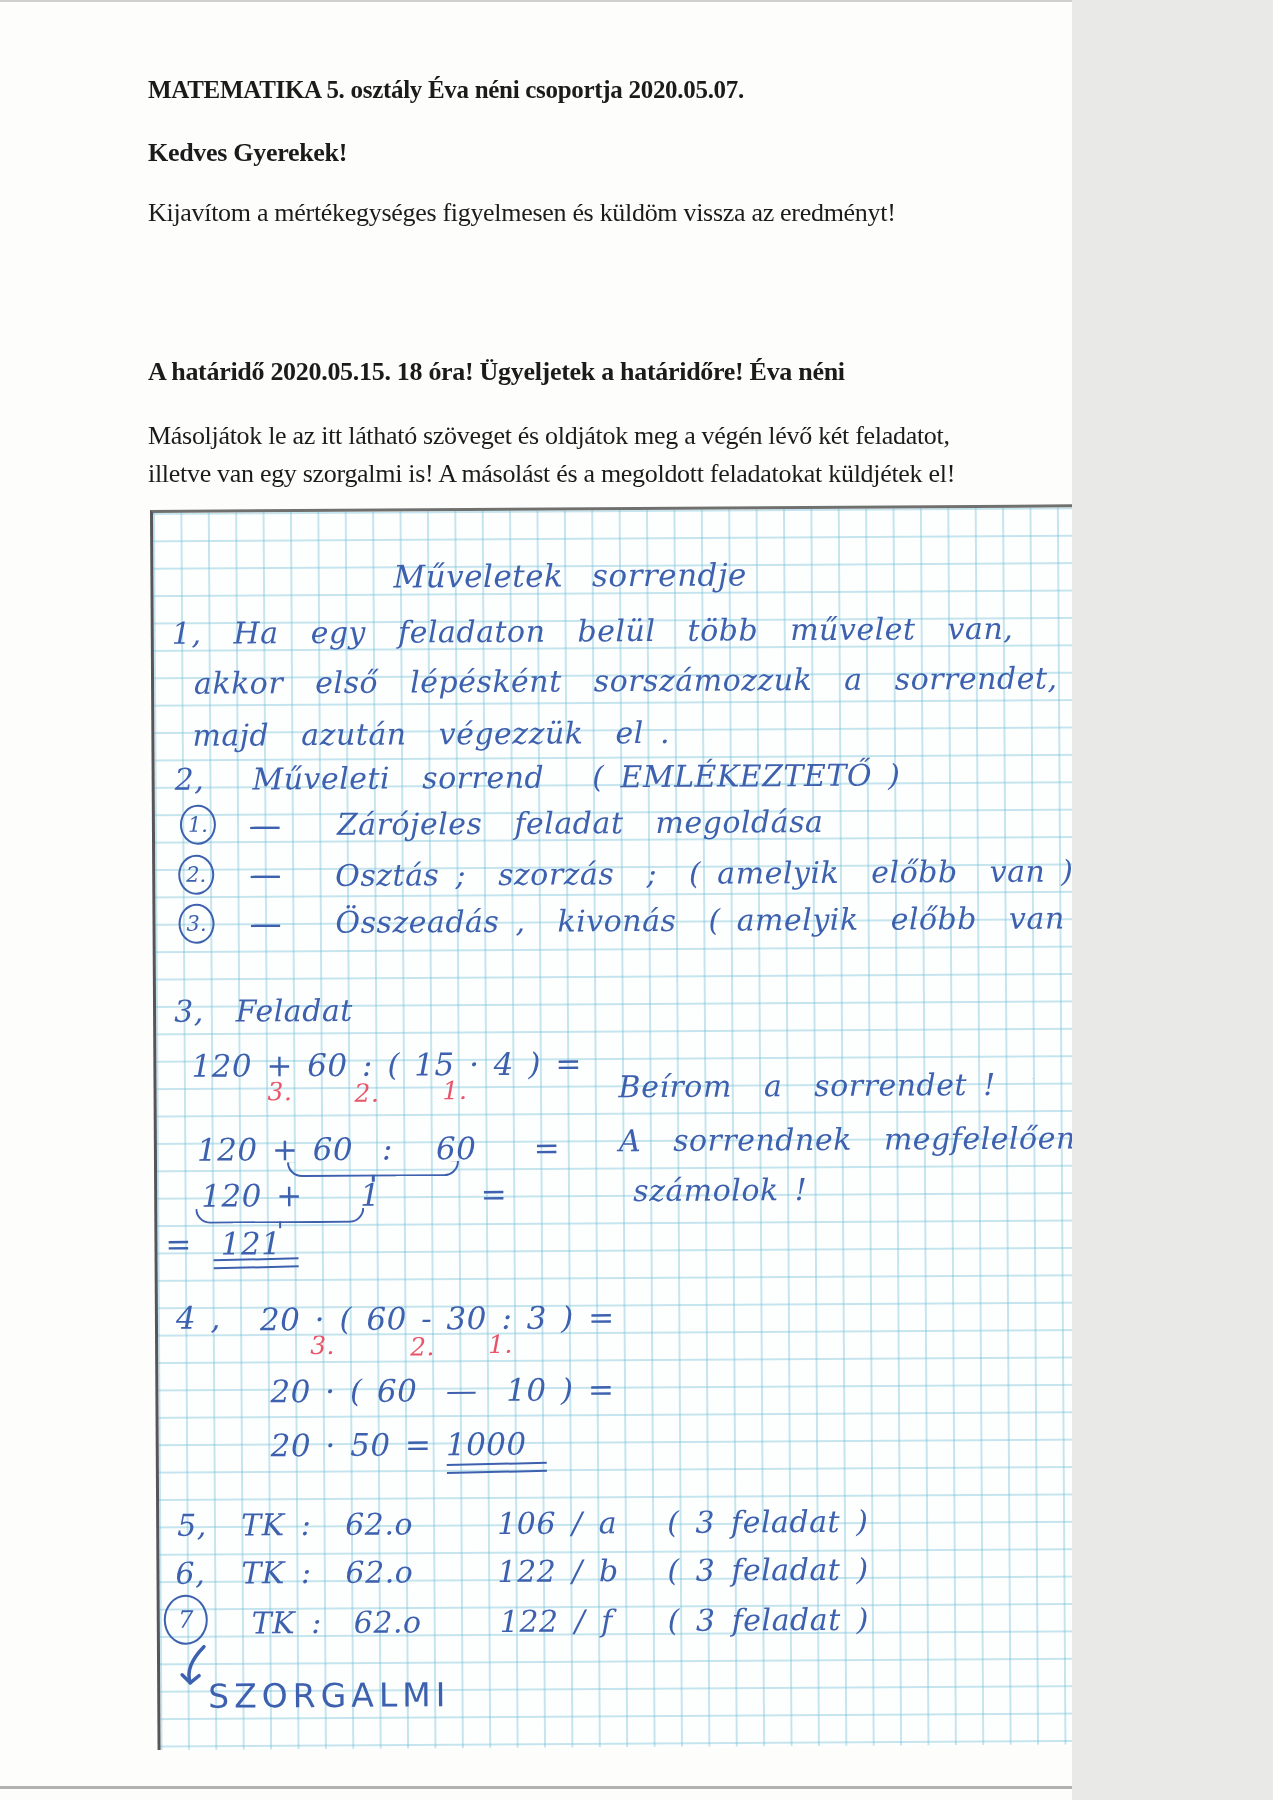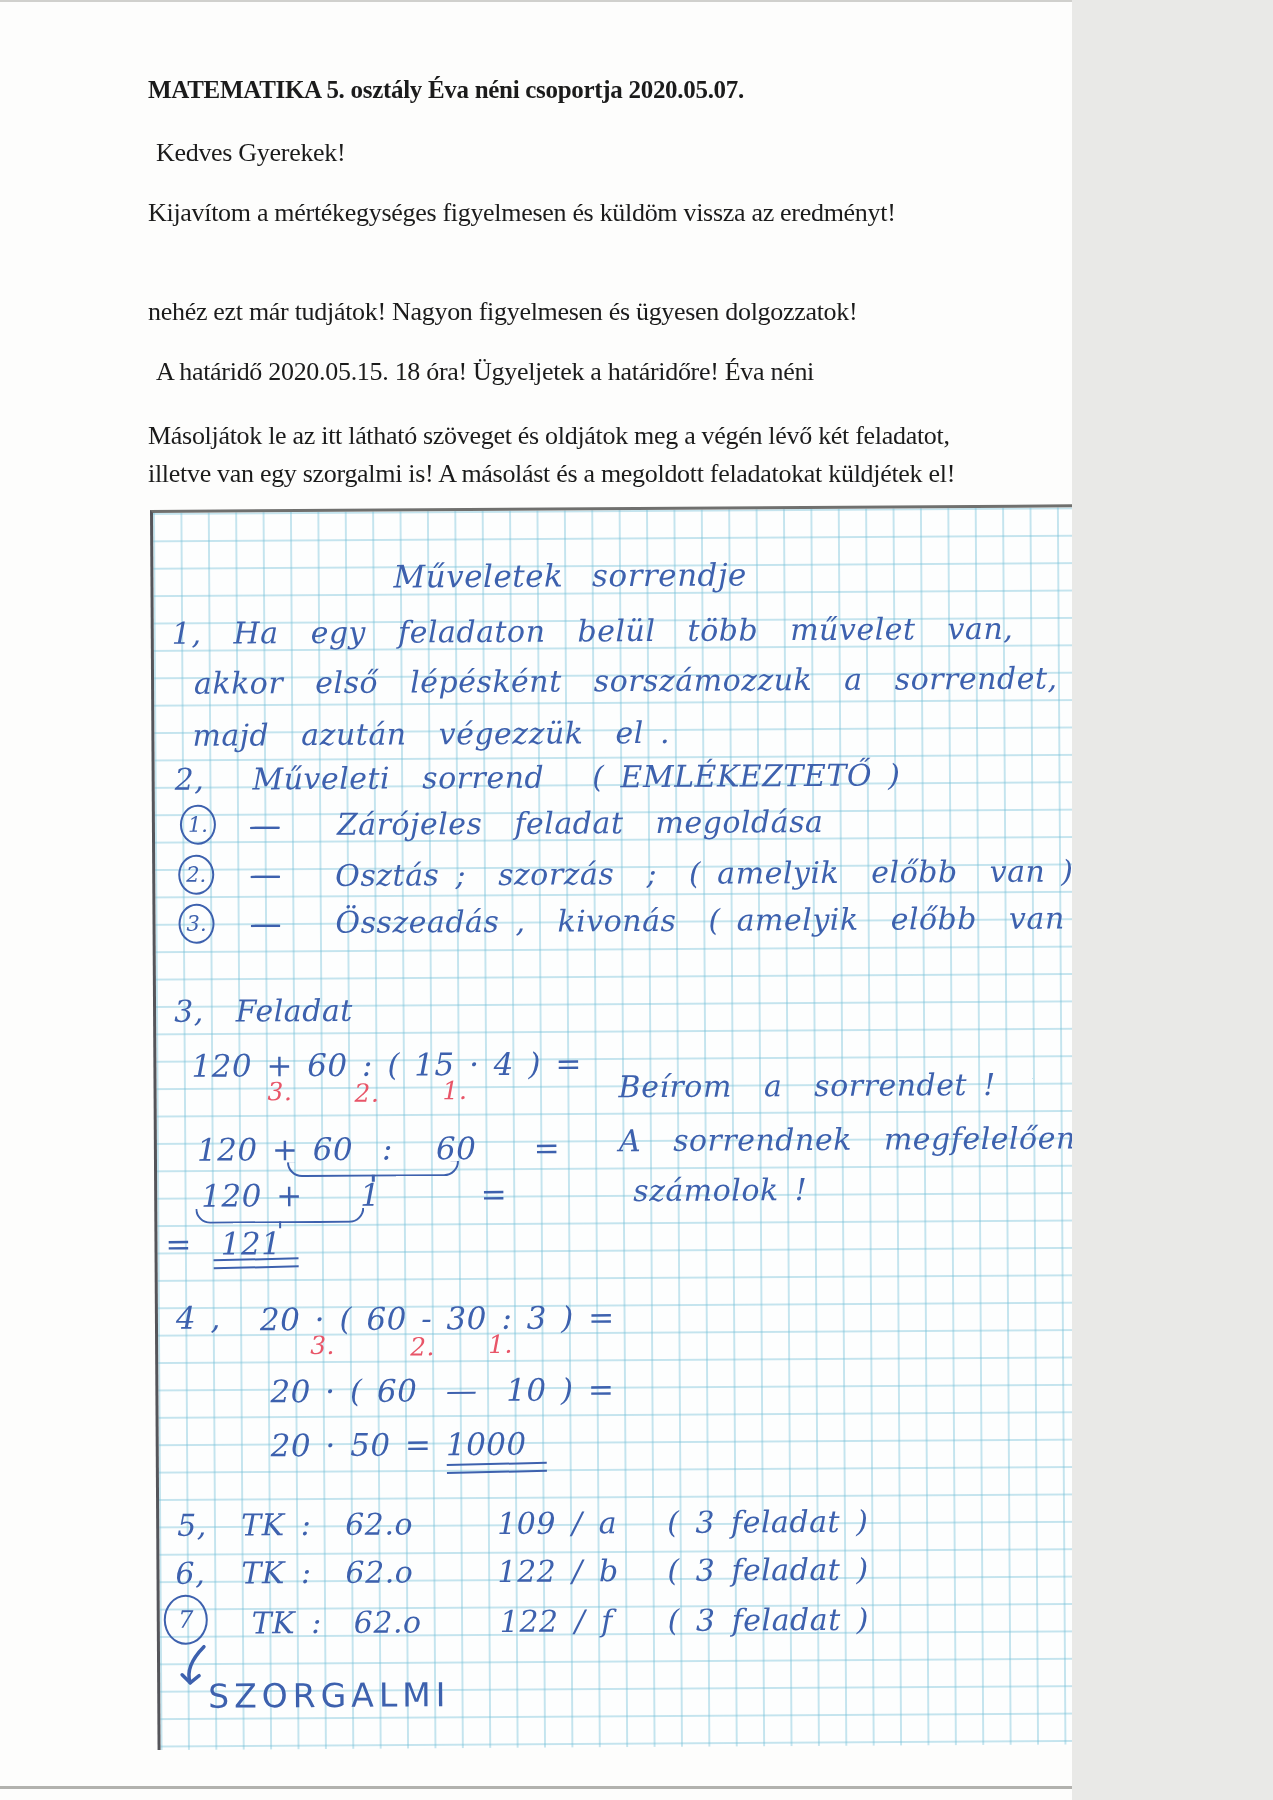--- a/index.html
+++ b/index.html
@@ -12,21 +12,21 @@
   }
   .scan-line-top{position:absolute;left:0;top:0;width:1273px;height:2px;background:#d0d0cd;}
   .scan-line-bottom{position:absolute;left:0;top:1786px;width:1273px;height:3px;background:#b2b2ae;}
 
   
   .t-line{
     position:absolute;left:148px;
     color:#1b1b1b;font-size:26px;letter-spacing:-0.3px;
     white-space:pre;line-height:1.2;
   }
-  .t-bold{font-weight:normal;margin-left:8px;}
+  .t-bold{font-weight:bold;}
   .t-title{font-size:25px;font-weight:bold;}
 
   
   .sheet{
     position:absolute;left:150px;top:510px;width:975px;height:1237px;
     background-color:#fdfefe;
     background-image:
       linear-gradient(to right, rgba(118,193,216,0.42) 1.5px, transparent 1.5px),
       linear-gradient(to bottom, rgba(118,193,216,0.42) 1.5px, transparent 1.5px);
     background-size:27.4px 27.4px;
@@ -80,21 +80,20 @@
 </style>
 </head>
 <body>
 
 <div class="page">
   <div class="scan-line-top"></div>
 
   <div class="t-line t-title" style="top:75px">MATEMATIKA 5. osztály Éva néni csoportja 2020.05.07.</div>
   <div class="t-line t-bold" style="top:137px">Kedves Gyerekek!</div>
   <div class="t-line" style="top:197px">Kijavítom a mértékegységes figyelmesen és küldöm vissza az eredményt!</div>
-  <div class="t-line" style="top:296px">nehéz ezt már tudjátok! Nagyon figyelmesen és ügyesen dolgozzatok!</div>
   <div class="t-line t-bold" style="top:356px">A határidő 2020.05.15. 18 óra! Ügyeljetek a határidőre! Éva néni</div>
   <div class="t-line" style="top:420px">Másoljátok le az itt látható szöveget és oldjátok meg a végén lévő két feladatot,</div>
   <div class="t-line" style="top:458px">illetve van egy szorgalmi is! A másolást és a megoldott feladatokat küldjétek el!</div>
 
   <div class="sheet">
 
     <div class="hw hw-big" style="left:240px;top:48px">Műveletek  sorrendje</div>
 
     <div class="hw" style="left:18px;top:104px">1,  Ha  egy  feladaton  belül  több  művelet  van,</div>
     <div class="hw" style="left:40px;top:154px">akkor  első  lépésként  sorszámozzuk  a  sorrendet,</div>
@@ -138,21 +137,21 @@
     <div class="hw hw-red" style="left:252px;top:822px">2.</div>
     <div class="hw hw-red" style="left:330px;top:820px">1.</div>
 
     <div class="hw hw-big" style="left:112px;top:862px">20 · ( 60  —  10 ) =</div>
     <div class="hw hw-big" style="left:112px;top:916px">20 · 50 = 1000</div>
     <div class="dul" style="left:288px;top:952px;width:100px"></div>
 
     <div class="hw" style="left:18px;top:996px">5,</div>
     <div class="hw" style="left:82px;top:996px">TK :</div>
     <div class="hw" style="left:186px;top:996px">62.o</div>
-    <div class="hw" style="left:338px;top:996px">109 / a</div>
+    <div class="hw" style="left:338px;top:996px">106 / a</div>
     <div class="hw" style="left:508px;top:996px">( 3 feladat )</div>
 
     <div class="hw" style="left:16px;top:1044px">6,</div>
     <div class="hw" style="left:82px;top:1044px">TK :</div>
     <div class="hw" style="left:186px;top:1044px">62.o</div>
     <div class="hw" style="left:338px;top:1044px">122 / b</div>
     <div class="hw" style="left:508px;top:1044px">( 3 feladat )</div>
 
     <div class="circ circ-big" style="left:4px;top:1082px">7</div>
     <div class="hw" style="left:92px;top:1094px">TK :</div>

